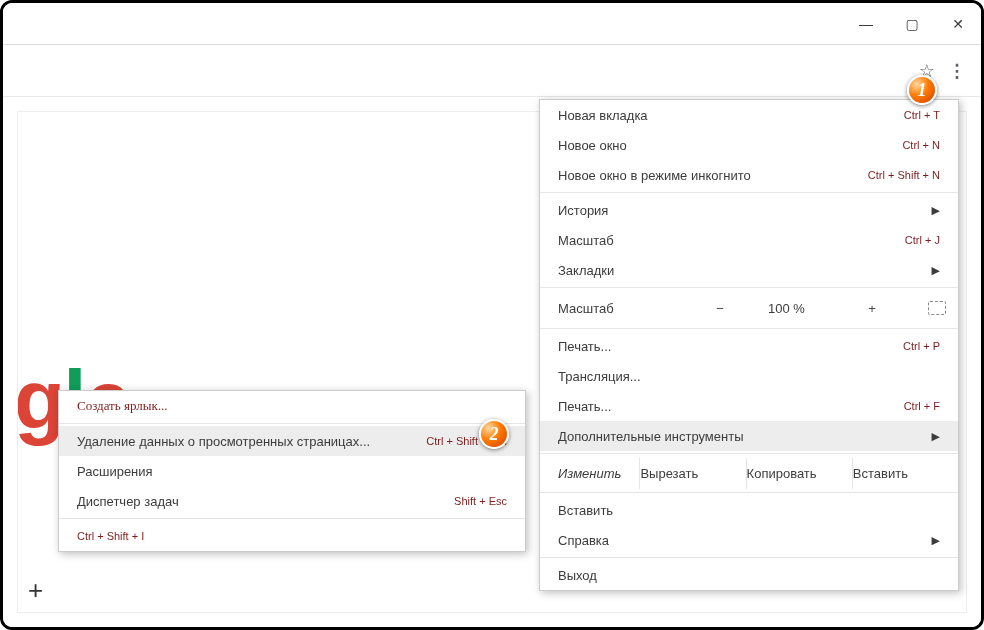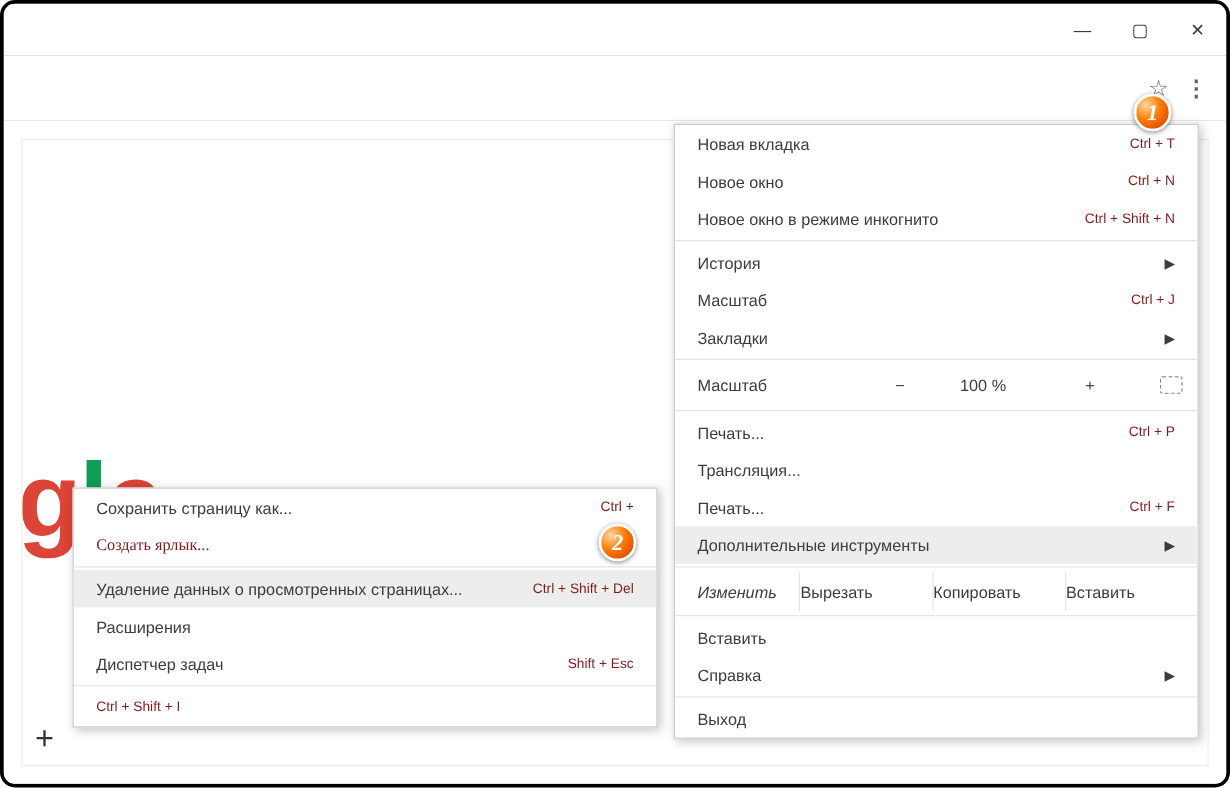--- a/index.html
+++ b/index.html
@@ -274,24 +274,20 @@
     <span>Справка</span>
     <span class="arrow">▶</span>
   </div>
   <div class="menu-sep"></div>
   <div class="menu-row">
     <span>Выход</span>
   </div>
 </div>
 
 <div class="menu sub-menu">
-  <div class="menu-row">
-    <span>Сохранить страницу как...</span>
-    <span class="shortcut">Ctrl +</span>
-  </div>
   <div class="menu-row disabled">
     <span>Создать ярлык...</span>
   </div>
   <div class="menu-sep"></div>
   <div class="menu-row hover">
     <span>Удаление данных о просмотренных страницах...</span>
     <span class="shortcut">Ctrl + Shift + Del</span>
   </div>
   <div class="menu-row">
     <span>Расширения</span>

